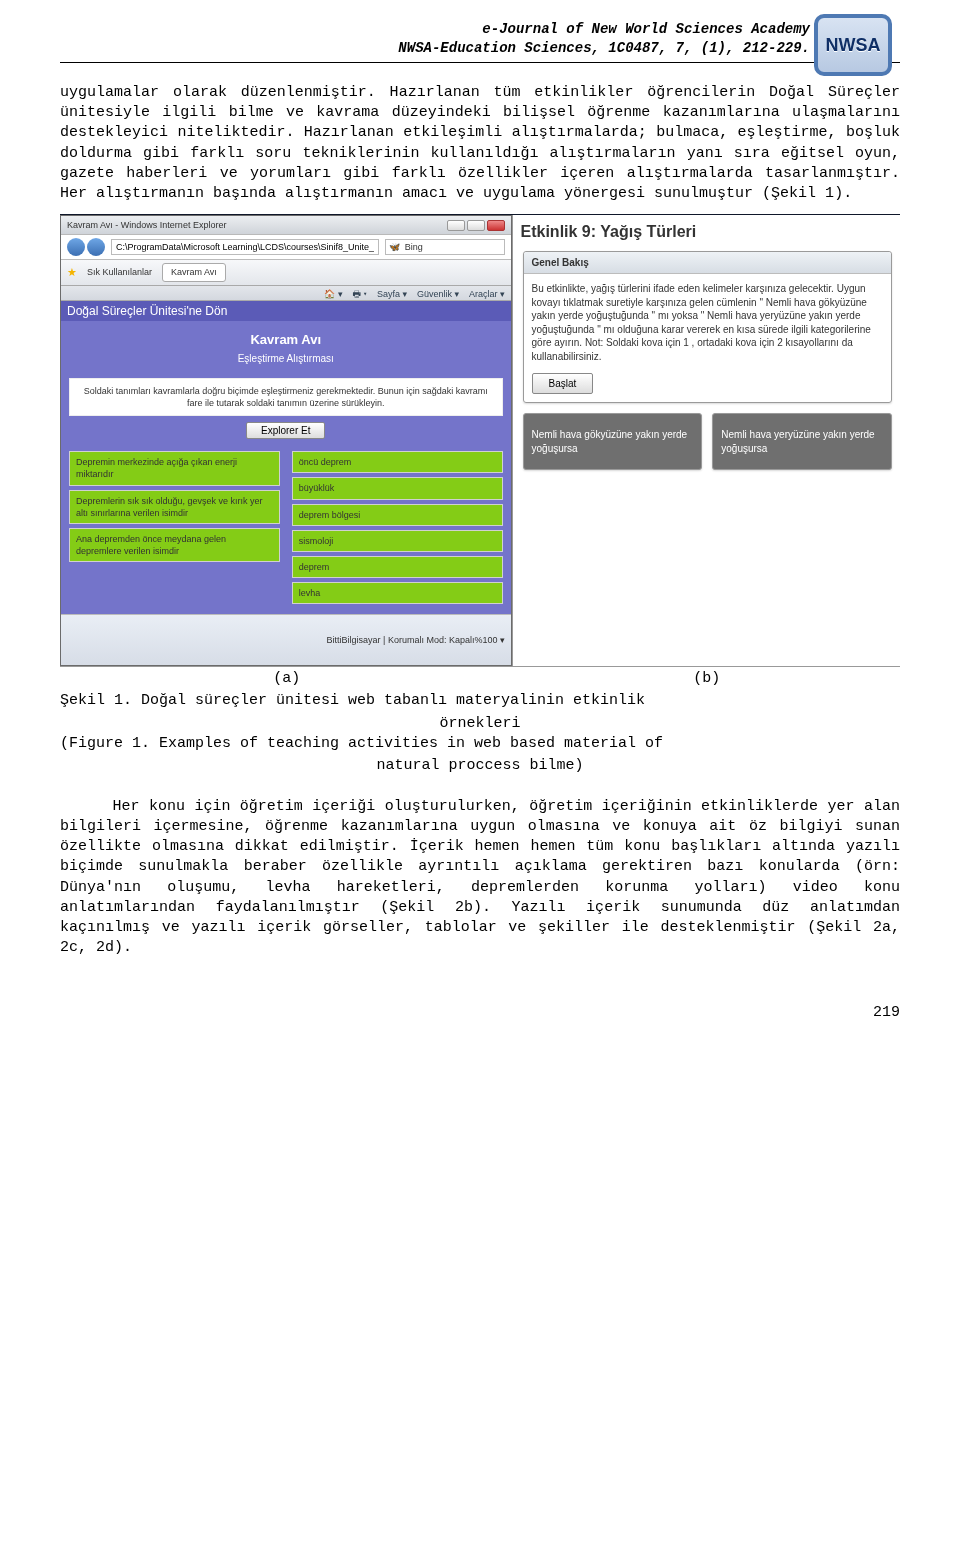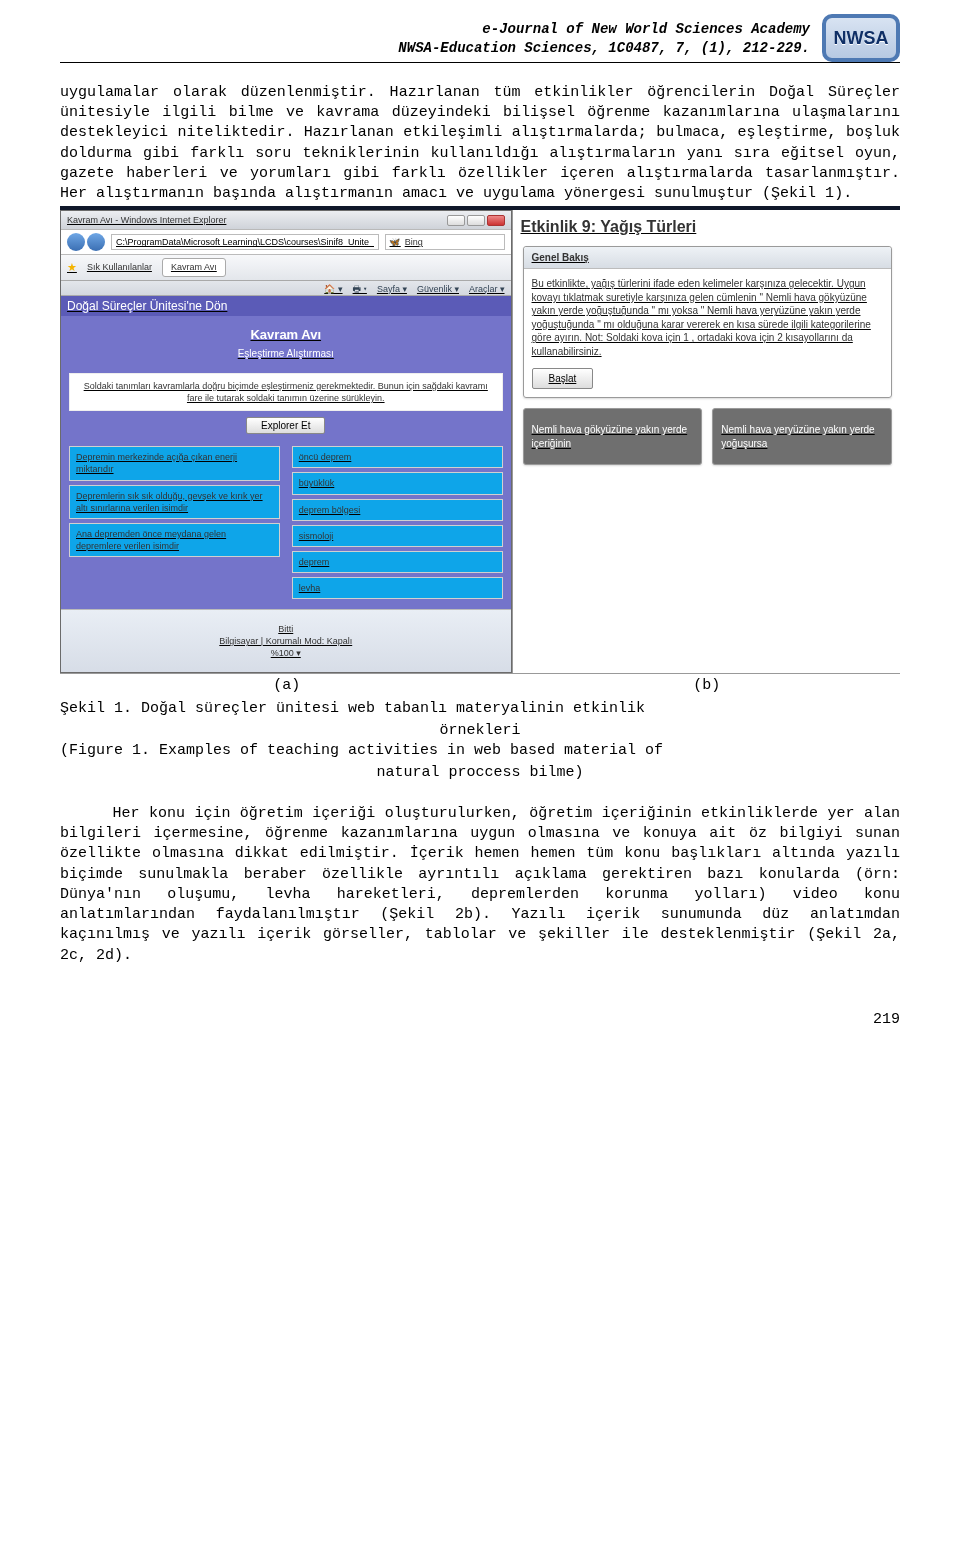--- a/index.html
+++ b/index.html
@@ -18,24 +18,24 @@
     font-weight: bold;
     font-style: italic;
     font-size: 14px;
     position: relative;
     padding-right: 0;
   }
   .header-lines { padding-right: 90px; }
   .header-line { white-space: pre; }
   .header-logo {
     position: absolute;
-    right: 0;
+    right: 8px;
     top: -6px;
     width: 78px;
-    height: 48px;
+    height: 62px;
     border: 4px solid #4e79b3;
     border-radius: 10px;
     background: linear-gradient(#d8e3f2, #b7c9e2);
     display: flex;
     align-items: center;
     justify-content: center;
     font-family: Arial, sans-serif;
     font-style: normal;
     font-weight: 900;
     font-size: 18px;
@@ -44,24 +44,23 @@
   }
   .header-sep {
     height: 1px;
     background: #000;
     margin: 4px 0 20px 0;
   }
   .para { text-align: justify; margin: 0; }
   .figure-row {
     display: flex;
     gap: 2px;
-    border-top: 4px solid #0f172a;
+    border-top: 1px solid #0f172a;
     border-bottom: 1px solid #999;
-    margin-top: 2px;
-    text-decoration: underline;
+    margin-top: 10px;
   }
   .figure-cell-a { width: 54%; border-right: 1px solid #999; padding: 0; }
   .figure-cell-b { width: 46%; padding: 0; }
   .labels-row { display: flex; }
   .label-a { width: 54%; text-align: center; padding: 2px 0; }
   .label-b { width: 46%; text-align: center; padding: 2px 0; }
   .caption-center { text-align: center; margin: 2px 0 0 0; }
   .page-num { text-align: right; margin-top: 44px; }
 
   
@@ -95,22 +94,22 @@
   .scr-a .content { background:#7474ca; padding:0; }
   .scr-a .topbar { background:#5b5bb7; color:#fff; padding:2px 6px; font-size:12px;}
   .scr-a .banner { text-align:center; padding:10px 6px 12px; color:#fff;}
   .scr-a .banner h4 { font-size:13px; font-weight:bold; margin-bottom:4px;}
   .scr-a .banner p { font-size:10px;}
   .scr-a .instruct { background:#fff; margin:0 8px; padding:6px 8px; font-size:9px; text-align:center; border:1px solid #eee;}
   .scr-a .check { text-align:center; padding:6px;}
   .scr-a .check button { font-size:10px; padding:2px 14px; border:1px solid #888; background:linear-gradient(#fff,#ddd); border-radius:2px;}
   .scr-a .grid { display:flex; gap:12px; padding:6px 8px 10px;}
   .scr-a .col { flex:1; display:flex; flex-direction:column; gap:4px;}
-  .scr-a .card { background:#0ea5e9; border:1px solid #d0d0d0; padding:4px 6px; font-size:9px; color:#333; min-height:18px;}
-  .scr-a .statusbar { background:linear-gradient(#e9eef5,#d7dde7); padding:13px 6px; border-top:1px solid #bbb; display:flex; justify-content:flex-end; align-items:center;flex-direction:column;}
+  .scr-a .card { background:#84cc16; border:1px solid #d0d0d0; padding:4px 6px; font-size:9px; color:#333; min-height:18px;}
+  .scr-a .statusbar { background:linear-gradient(#e9eef5,#d7dde7); padding:19px 6px; border-top:1px solid #bbb; display:flex; justify-content:flex-end; align-items:center;}
 
   
   .scr-b { font-family: Arial, sans-serif; font-size:10px; color:#333; background:#fff; padding:4px 4px 6px 4px;}
   .scr-b h5 { font-weight:bold; font-size:16px; margin:2px 0 8px 2px;}
   .scr-b .panel { border:1px solid #9a9a9a; border-radius:3px; padding:0; margin:0 4px 10px 4px; box-shadow:0 1px 2px rgba(0,0,0,.15);}
   .scr-b .panel .ph { background:linear-gradient(#eef2f6,#d7dde4); padding:4px 8px; font-weight:bold; border-bottom:1px solid #bcbcbc; border-radius:3px 3px 0 0;}
   .scr-b .panel .pb { padding:8px; font-size:10px; line-height:1.35; }
   .scr-b .panel .pb button { display:block; margin-top:10px; padding:4px 16px; border:1px solid #888; background:linear-gradient(#fff,#ddd); border-radius:2px; font-size:10px;}
   .scr-b .bottom { display:flex; gap:10px; margin:0 4px;}
   .scr-b .drop { flex:1; border:1px solid #9a9a9a; border-radius:3px; padding:14px 8px; background:#6f6f6f; color:#fff; font-size:10px; box-shadow:0 1px 2px rgba(0,0,0,.15);}
@@ -209,21 +208,21 @@
   <div class="figure-cell-b scr-b">
     <h5>Etkinlik 9: Yağış Türleri</h5>
     <div class="panel">
       <div class="ph">Genel Bakış</div>
       <div class="pb">
         <span>Bu etkinlikte, yağış türlerini ifade eden kelimeler karşınıza gelecektir. Uygun kovayı tıklatmak suretiyle karşınıza gelen cümlenin " Nemli hava gökyüzüne yakın yerde yoğuştuğunda " mı yoksa " Nemli hava yeryüzüne yakın yerde yoğuştuğunda " mı olduğuna karar vererek en kısa sürede ilgili kategorilerine göre ayırın. Not: Soldaki kova için 1 , ortadaki kova için 2  kısayollarını da kullanabilirsiniz.</span>
         <button>Başlat</button>
       </div>
     </div>
     <div class="bottom">
-      <div class="drop">Nemli hava gökyüzüne yakın yerde içeriğinin</div>
+      <div class="drop">Nemli hava gökyüzüne yakın yerde yoğuşursa</div>
       <div class="drop">Nemli hava yeryüzüne yakın yerde yoğuşursa</div>
     </div>
   </div>
 
 </div>
 
 
 <div class="labels-row">
   <div class="label-a">(a)</div>
   <div class="label-b">(b)</div>

